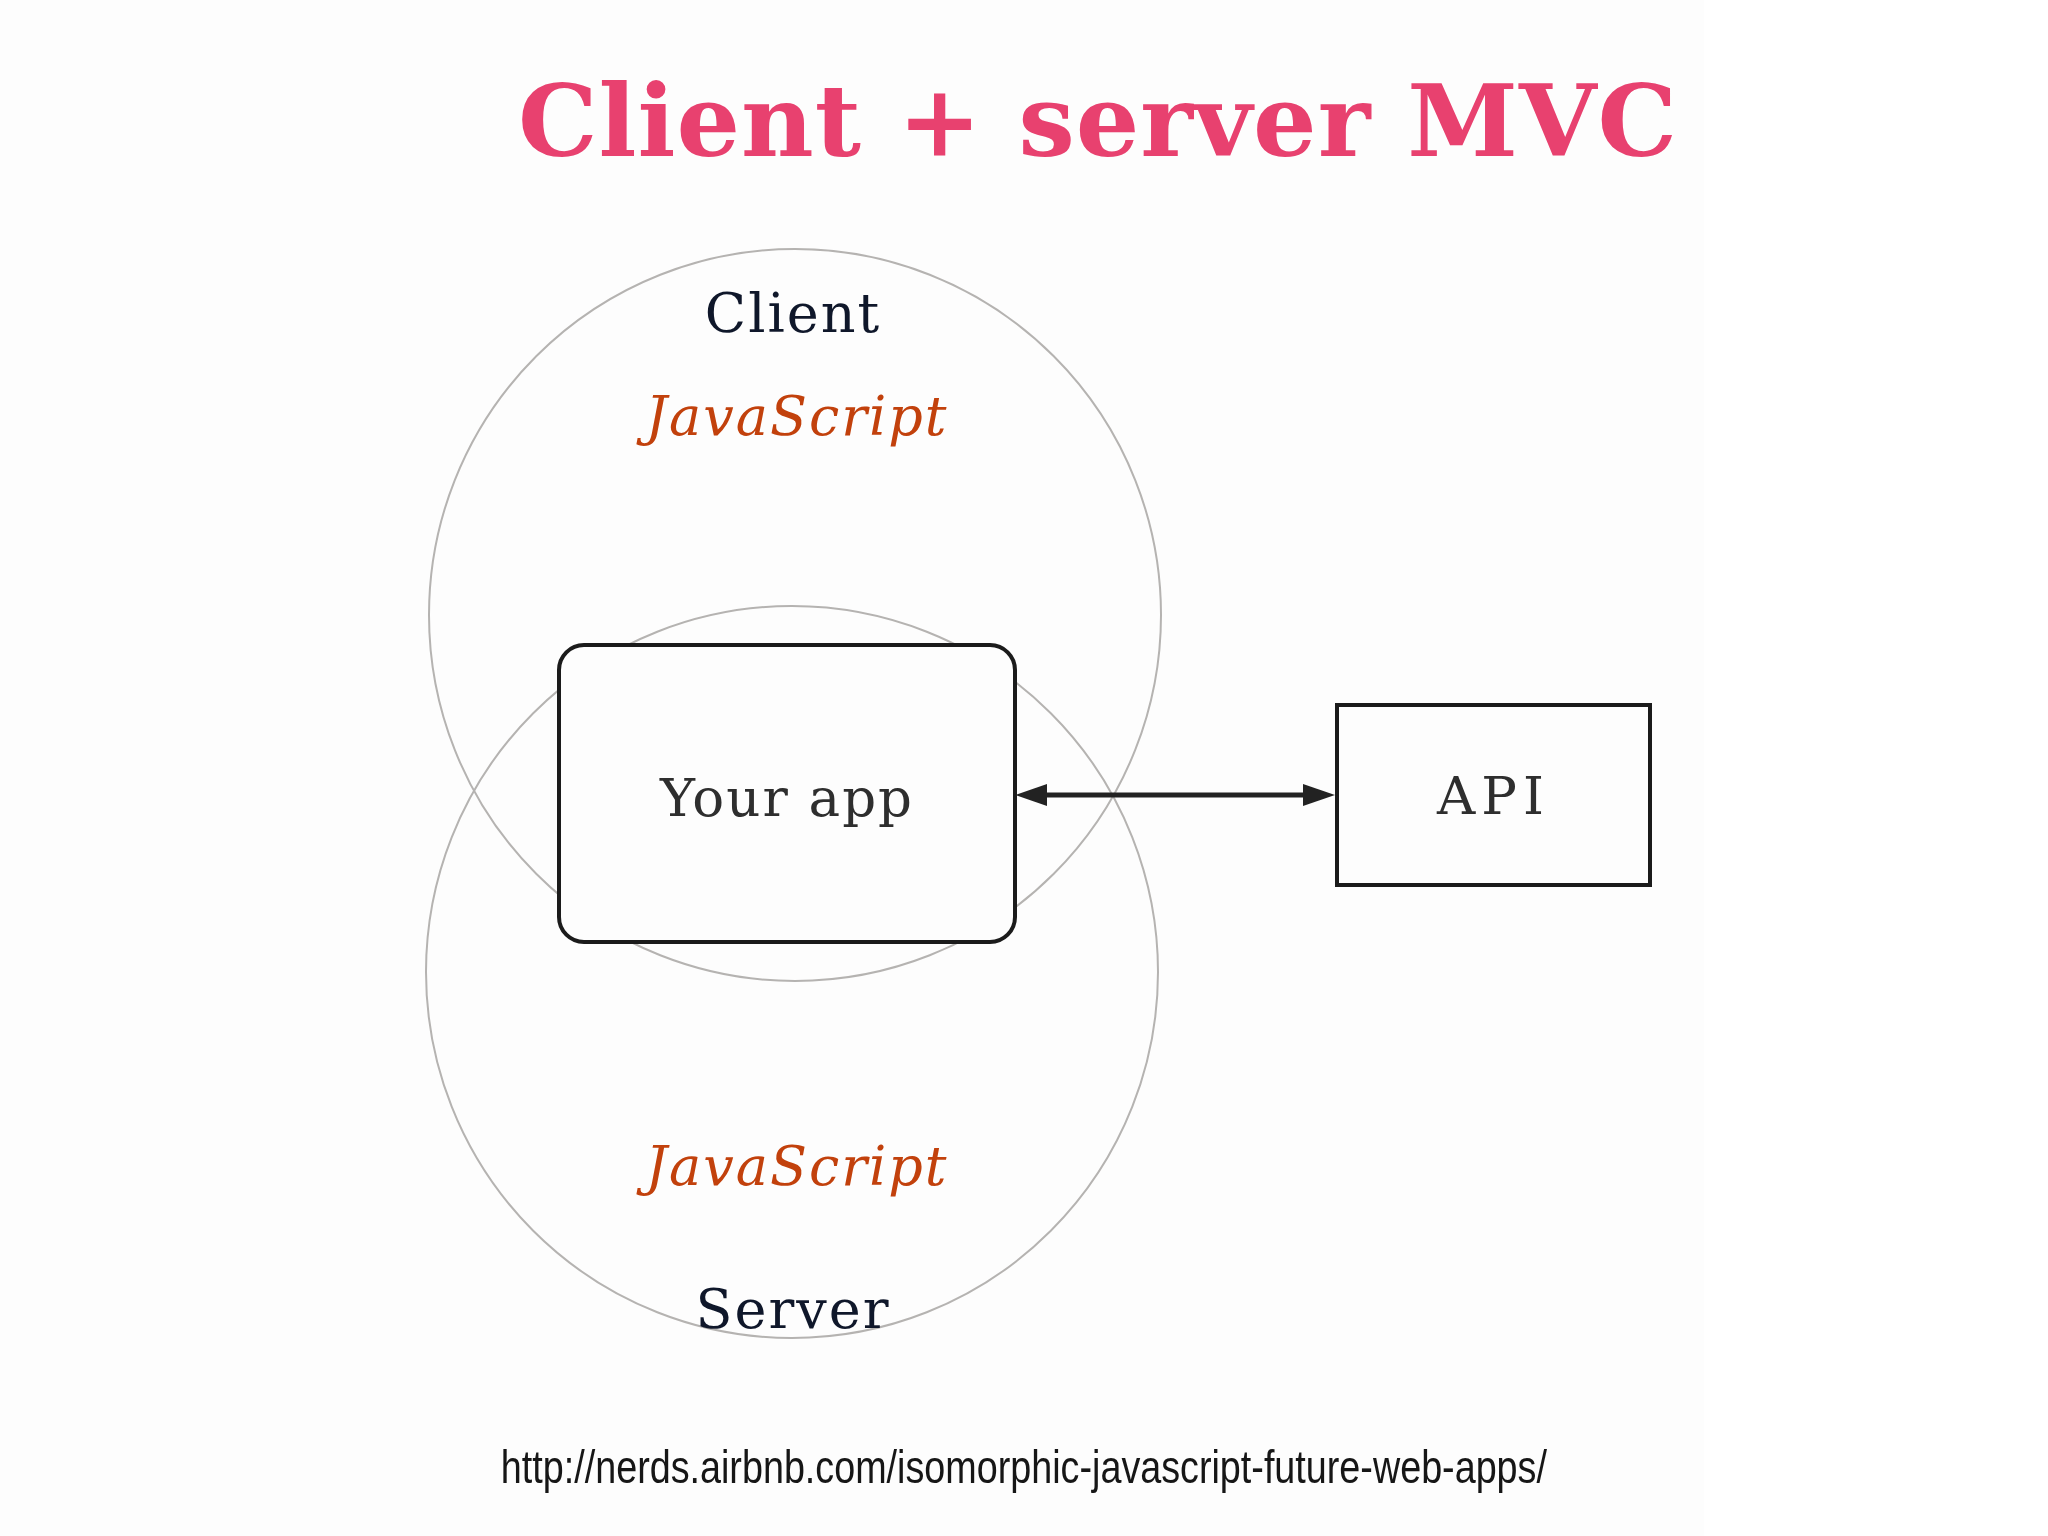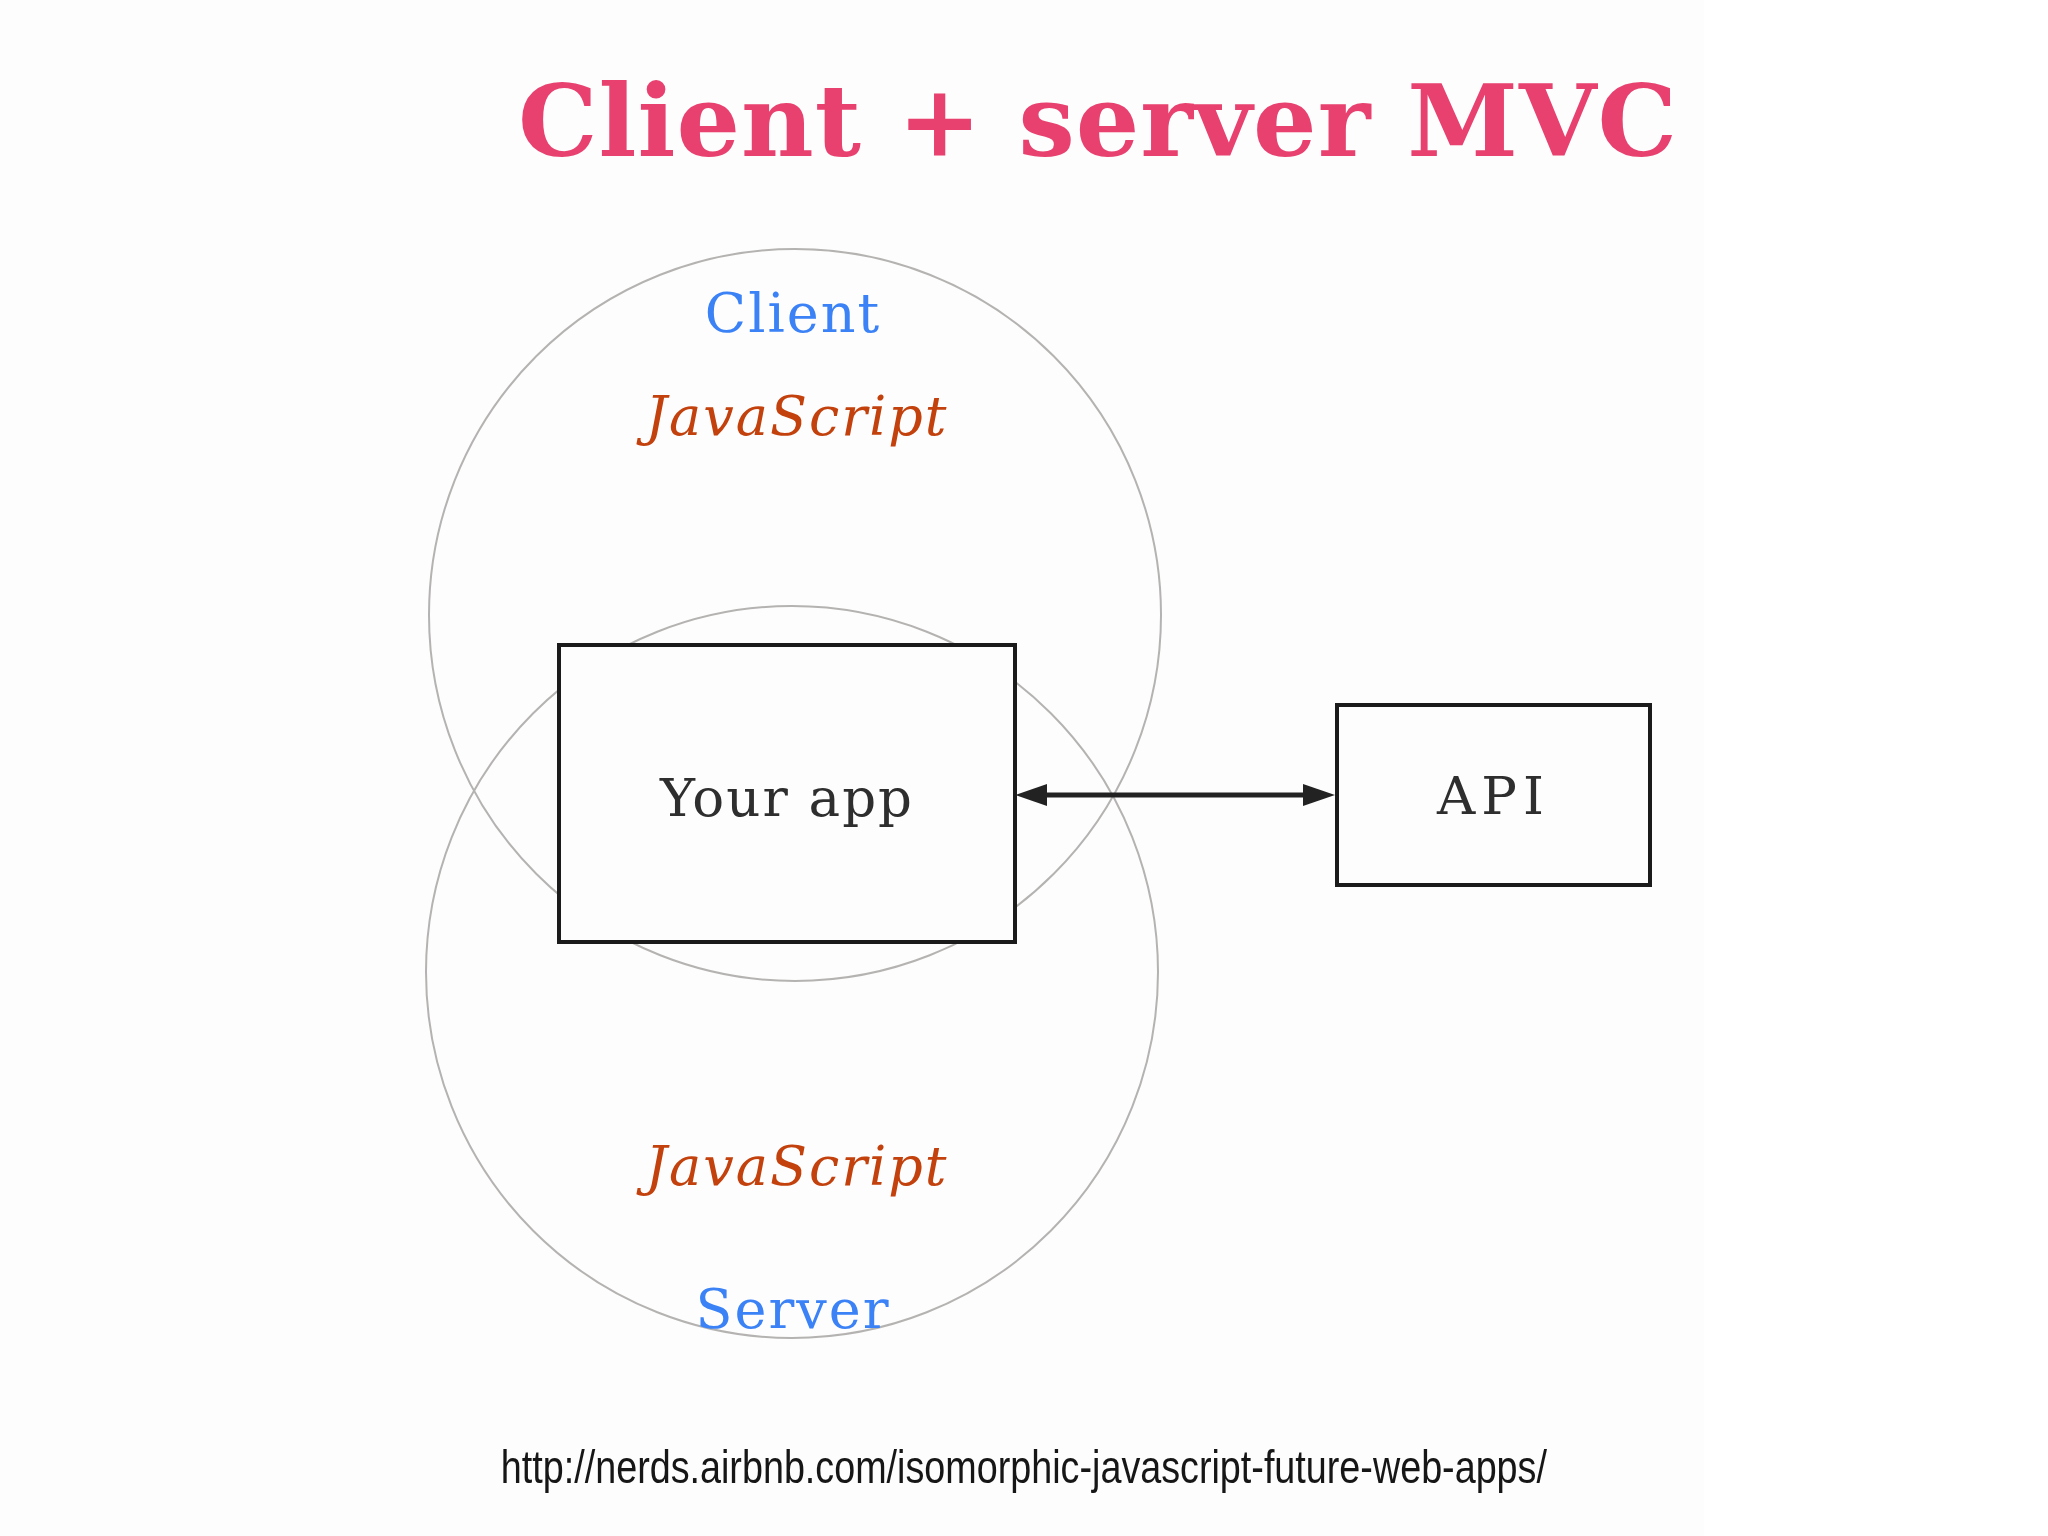--- a/index.html
+++ b/index.html
@@ -38,21 +38,21 @@
     border: 2px solid #b5b3b1;
     border-radius: 50%;
     background: transparent;
   }
   #client-circle { left: 428px; top: 248px; }
   #server-circle { left: 425px; top: 605px; }
 
   .circle-label {
     position: absolute;
     transform: translate(-50%, -50%);
-    color: #3b82f6;
+    color: #0f172a;
     font-size: 54px;
     letter-spacing: 2px;
     white-space: nowrap;
   }
   .circle-label.italic {
     font-style: italic;
     color: #c2410c;
   }
   #client-label        { left: 793px; top: 313px; }
   #client-js-label     { left: 797px; top: 416px; }
@@ -67,20 +67,21 @@
     display: flex;
     align-items: center;
     justify-content: center;
     box-sizing: border-box;
   }
   #your-app-box {
     left: 557px;
     top: 643px;
     width: 460px;
     height: 301px;
+    border-radius: 27px;
   }
   #api-box {
     left: 1335px;
     top: 703px;
     width: 317px;
     height: 184px;
   }
   .node-label {
     color: #2e2e2e;
     font-size: 53px;

